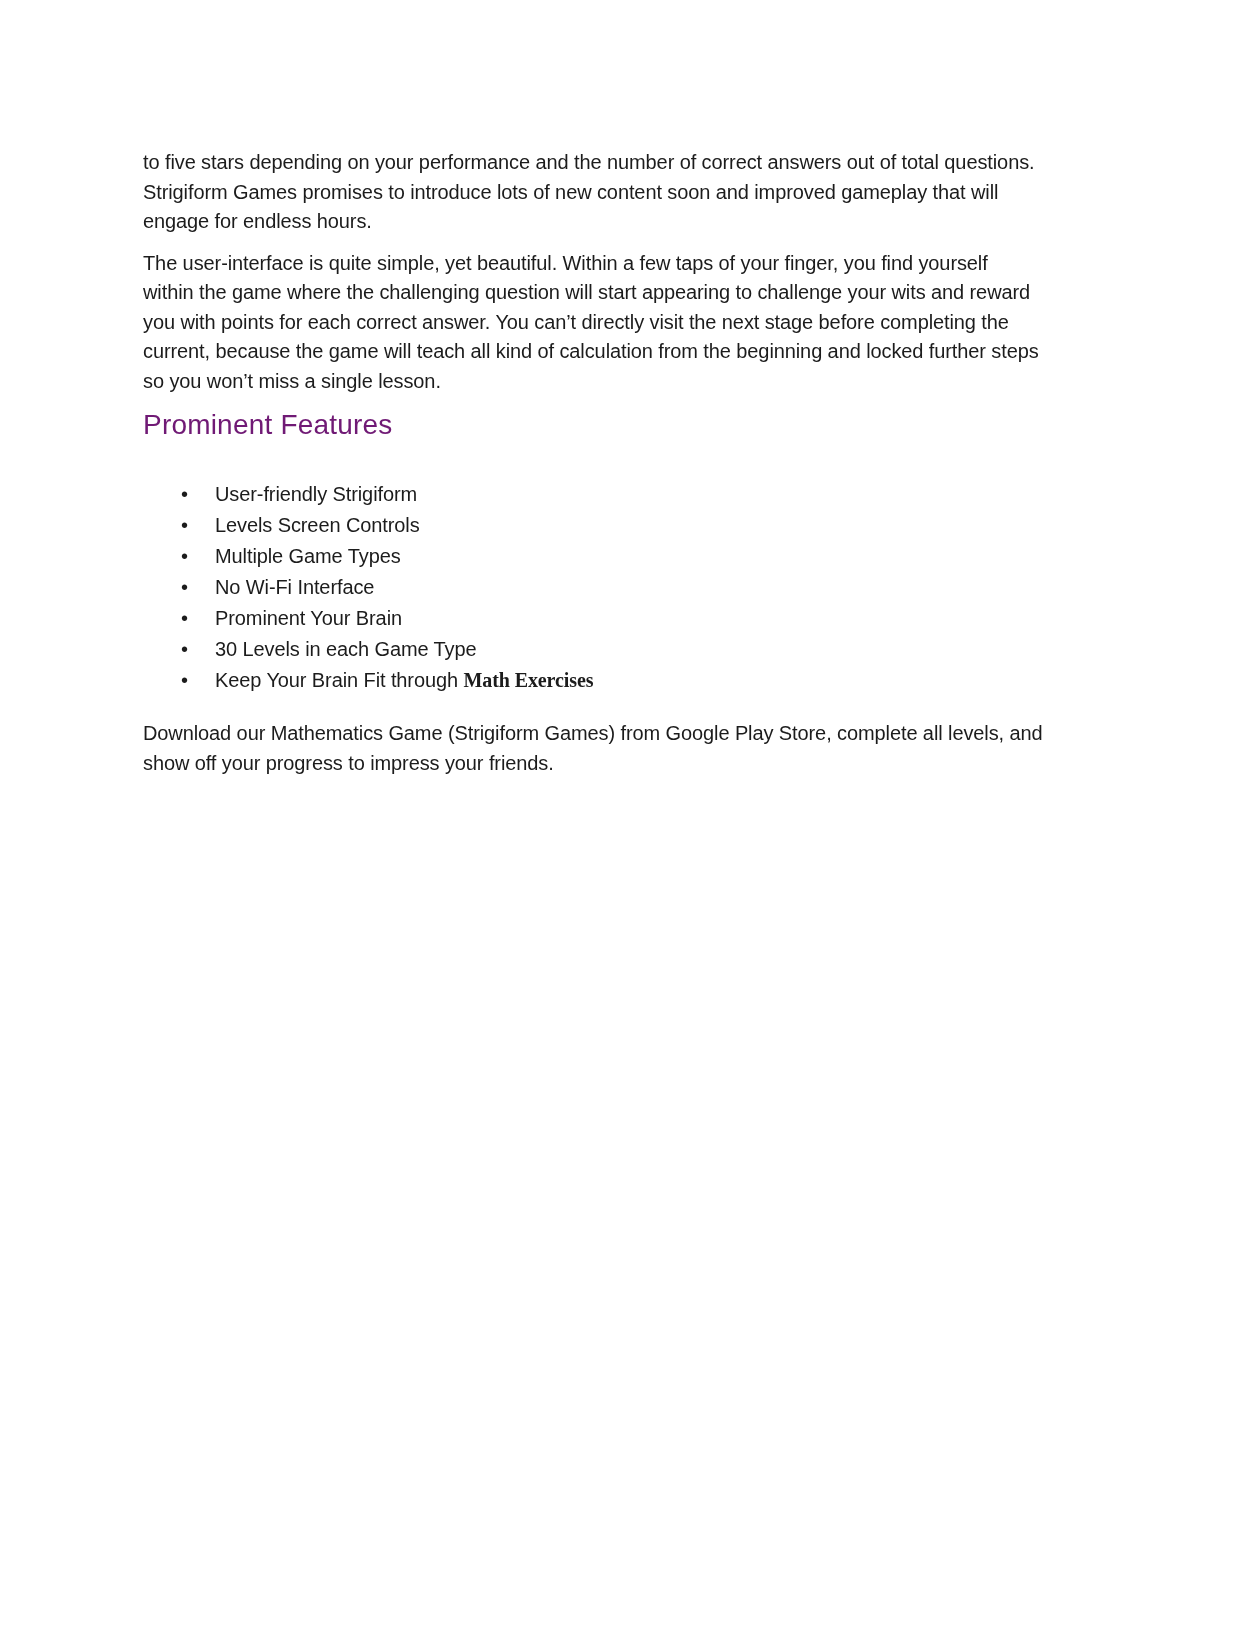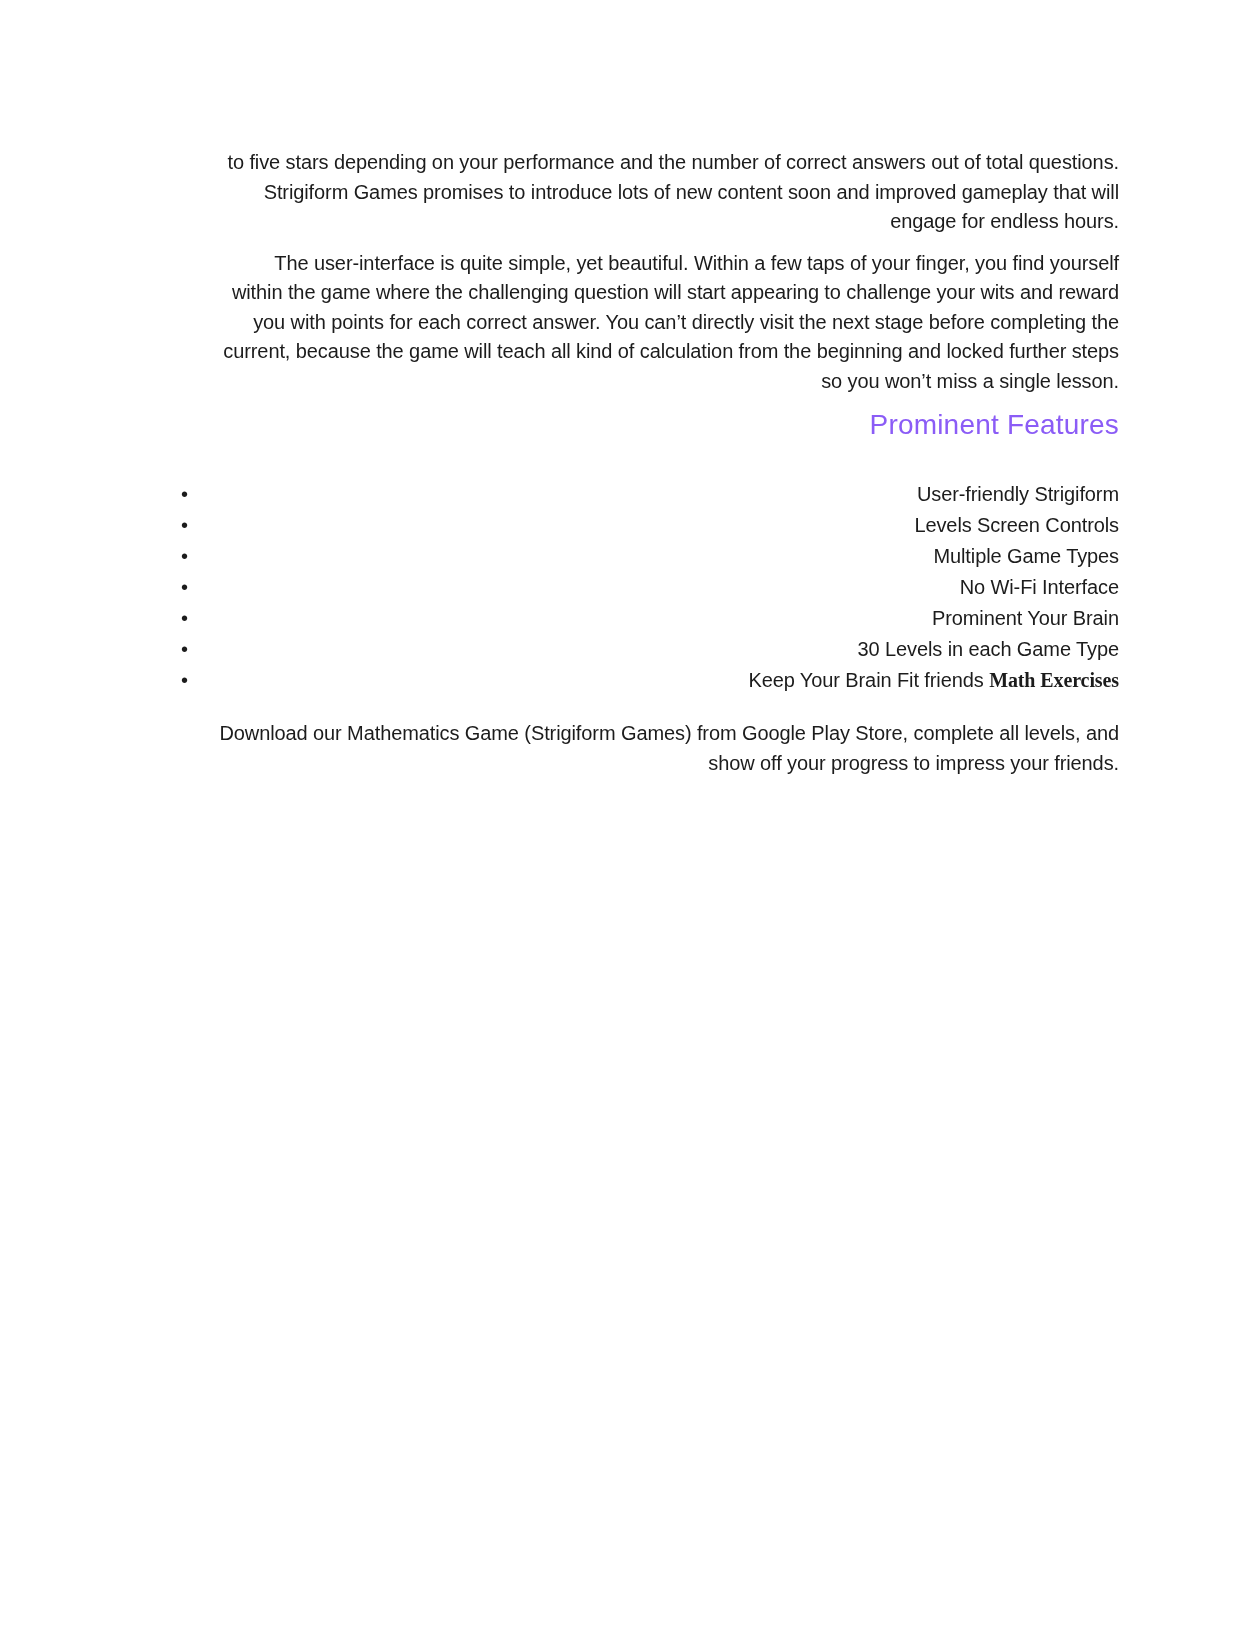--- a/index.html
+++ b/index.html
@@ -4,42 +4,41 @@
 <style>
   * { margin: 0; padding: 0; box-sizing: border-box; }
   html, body { background: #ffffff; }
   .page {
     position: relative;
     width: 1260px;
     height: 1631px;
     background: #ffffff;
     overflow: hidden;
     font-family: "Liberation Sans", sans-serif;
-    text-align: right;
   }
   .content {
     position: absolute;
     left: 143px;
     top: 148px;
     width: 976px;
     color: #1c1c1c;
   }
   .body-para {
     font-size: 20px;
     line-height: 29.5px;
     white-space: pre-line;
     letter-spacing: -0.1px;
   }
-  .para-2 { margin-top: 12px; margin-left: 10px; }
+  .para-2 { margin-top: 12px; }
   .doc-heading {
     font-size: 28px;
     font-weight: 400;
     line-height: 38px;
     margin-top: 10px;
-    color: #8b5cf6;
+    color: #701a75;
     letter-spacing: 0.2px;
   }
   .features-list {
     list-style: none;
     margin-top: 35px;
   }
   .features-list li {
     position: relative;
     padding-left: 72px;
     font-size: 20px;
@@ -94,21 +93,21 @@
       <li>
         <span class="marker">•</span>
         <span>Prominent Your Brain</span>
       </li>
       <li>
         <span class="marker">•</span>
         <span>30 Levels in each Game Type</span>
       </li>
       <li>
         <span class="marker">•</span>
-        <span>Keep Your Brain Fit friends </span><span class="feature-bold">Math Exercises</span>
+        <span>Keep Your Brain Fit through </span><span class="feature-bold">Math Exercises</span>
       </li>
     </ul>
 
     <p class="body-para closing-para">Download our Mathematics Game (Strigiform Games) from Google Play Store, complete all levels, and
 show off your progress to impress your friends.</p>
 
   </div>
 </div>
 
 </body></html>

